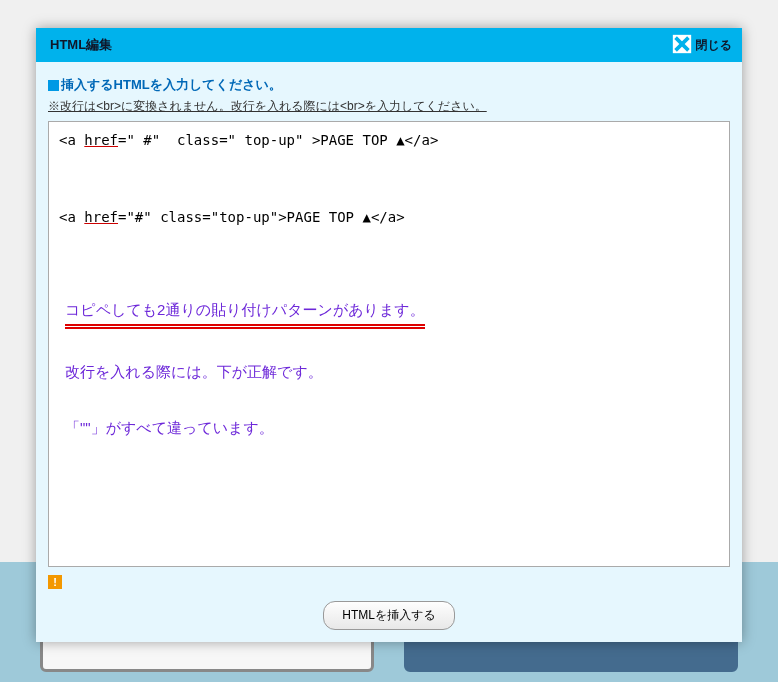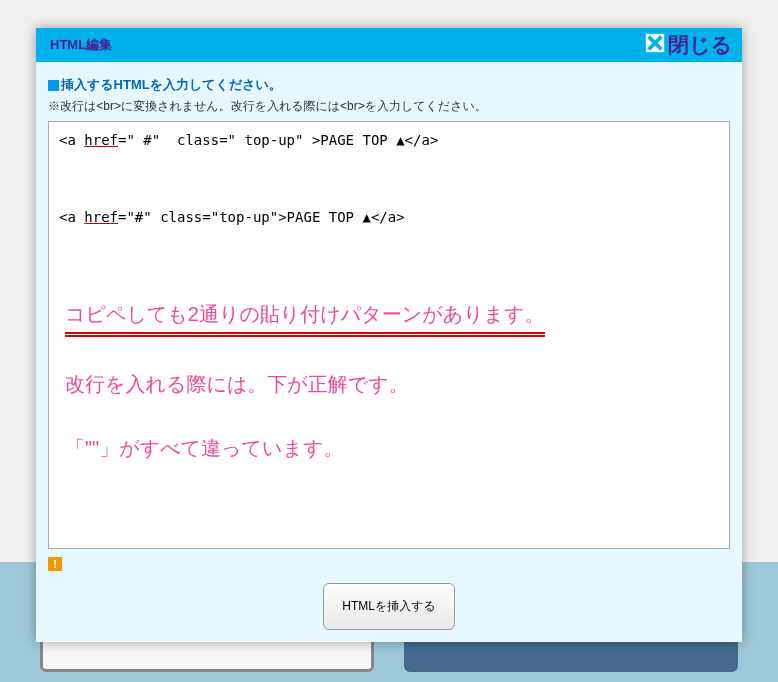--- a/index.html
+++ b/index.html
@@ -13,60 +13,60 @@
 
   .modal {
     position: absolute;
     top: 28px; left: 36px; right: 36px; bottom: 40px;
     background: #fff;
     box-shadow: 0 0 12px rgba(0,0,0,0.35);
     display: flex; flex-direction: column;
   }
   .titlebar {
     background: #00b2ec;
-    color: #4c1d95;
+    color: #0f172a;
     height: 34px;
     display: flex; align-items: center; justify-content: space-between;
     padding: 0 10px 0 14px;
     font-size: 13px; font-weight: bold;
   }
-  .close { display: flex; align-items: center; gap: 2px; cursor: pointer; font-size: 21px; font-weight: bold; }
+  .close { display: flex; align-items: center; gap: 2px; cursor: pointer; font-size: 12px; font-weight: bold; }
   .close svg { width: 22px; height: 22px; }
 
   .body-area {
     flex: 1; background: #e6f7fe; padding: 14px 12px 12px 12px;
     display: flex; flex-direction: column;
   }
   .instruction { color: #0068b7; font-size: 13px; font-weight: bold; margin-bottom: 4px; display: flex; align-items: center; gap: 2px; }
   .sq { width: 11px; height: 11px; background: #0099e5; display: inline-block; }
-  .note { color: #333; font-size: 12px; margin-bottom: 6px; }
+  .note { color: #333; font-size: 12px; margin-bottom: 6px; text-decoration: underline; }
 
   .editor {
     flex: 1; background: #fff; border: 1px solid #aaa;
     position: relative; overflow-y: scroll;
     padding: 8px 10px;
     font-family: "MS Gothic", monospace; font-size: 14px;
   }
   .code-line { white-space: pre; color: #000; line-height: 1.5; }
   .hl { text-decoration: underline; text-decoration-color: #c00; text-decoration-thickness: 1px; }
 
-  .annot { color: #ec4899; font-size: 20px; line-height: 1.6; font-family: Meiryo, sans-serif; margin-top: 70px; padding-left: 6px; }
+  .annot { color: #6d28d9; font-size: 15px; line-height: 1.6; font-family: Meiryo, sans-serif; margin-top: 70px; padding-left: 6px; }
   .annot .ul { border-bottom: 2px solid #d00; padding-bottom: 2px; display: inline-block; margin-bottom: 2px; position: relative; }
   .annot .ul::after { content: ""; position: absolute; left:0; right:0; bottom:-5px; border-bottom: 2px solid #d00; }
   .annot p { margin-bottom: 4px; }
   .gap { height: 28px; }
 
   .warn { margin-top: 8px; font-size: 12px; color: #333; display: flex; align-items: center; gap: 4px; }
   .warn-icon { width: 14px; height: 14px; background: #f39800; display: inline-flex; align-items: center; justify-content: center; color: #fff; font-size: 11px; font-weight: bold; }
 
   .footer { margin-top: 12px; display: flex; justify-content: center; }
   .btn {
     background: linear-gradient(#fefefe,#e8e8e8);
-    border: 1px solid #999; border-radius: 6px;
-    padding: 14px 18px; font-size: 12px; cursor: pointer;
+    border: 1px solid #999; border-radius: 12px;
+    padding: 5px 18px; font-size: 12px; cursor: pointer;
     font-family: inherit;
   }
 </style>
 </head>
 <body>
 
 <div class="bg-bottom"></div>
 <div class="bg-row">
   <div class="bg-card"></div>
   <div class="bg-card right"></div>

